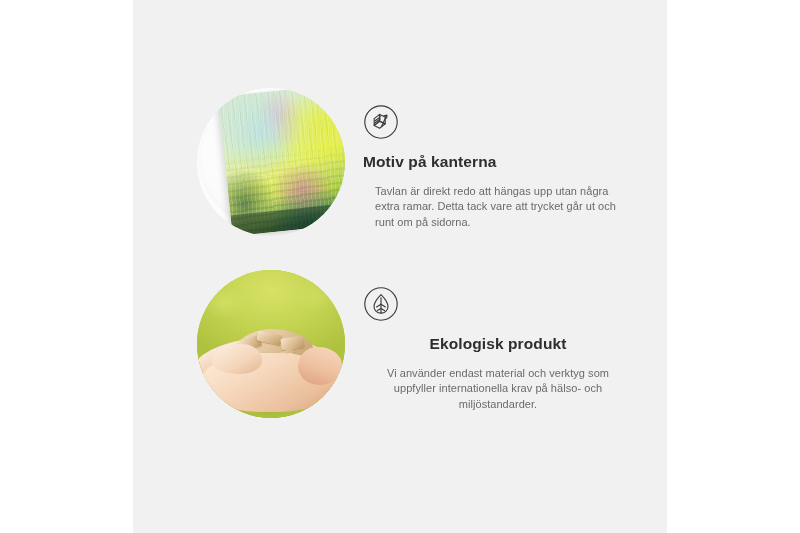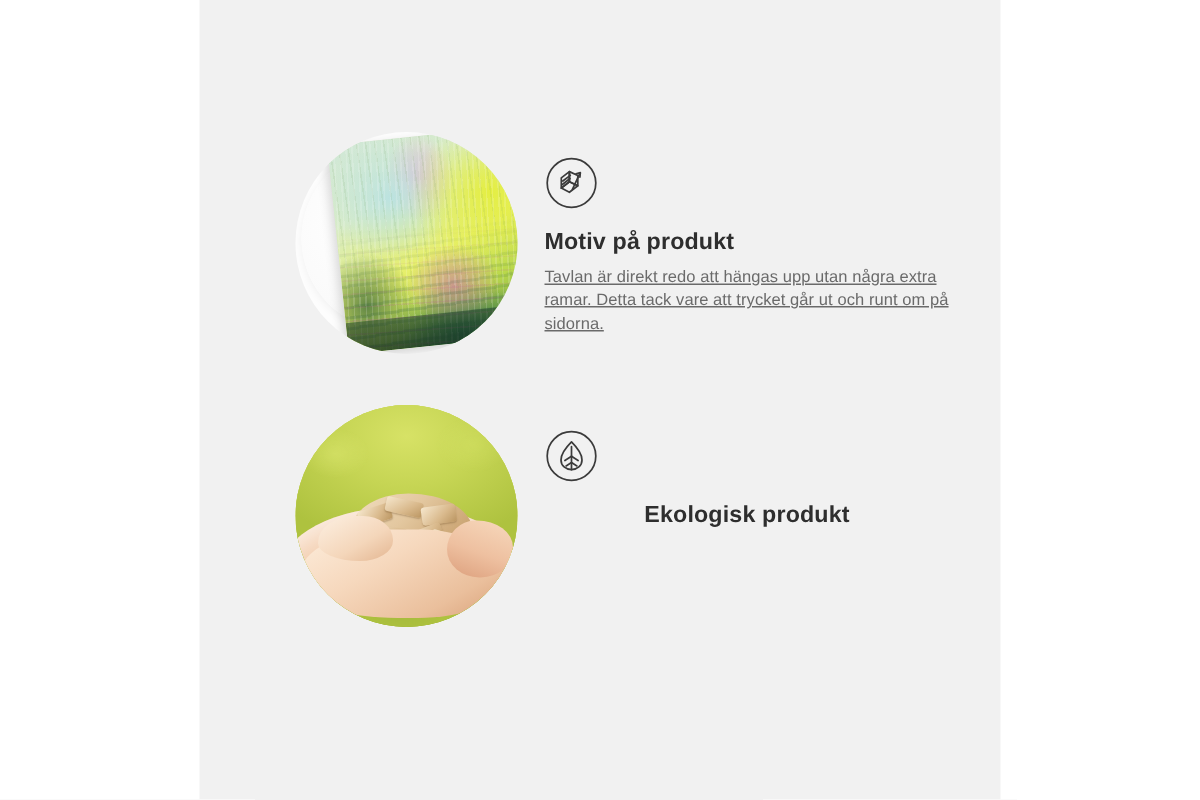--- a/index.html
+++ b/index.html
@@ -214,26 +214,25 @@
 
   .feature-title {
     margin: 0 0 6px 0;
     font-size: 15.5px;
     font-weight: 600;
     color: #2e2e2e;
     letter-spacing: .1px;
     line-height: 1.2;
   }
   .feature-body {
-    margin: 0;
+    margin: 12px;
     font-size: 11px;
     line-height: 15.5px;
     color: #6a6a6a;
     letter-spacing: .05px;
-    text-decoration: underline;
   }
 </style>
 </head>
 <body>
 
 <div class="page">
 
   <div class="panel"></div>
 
   <div class="feature feature-top">
@@ -254,21 +253,21 @@
           <circle cx="18" cy="18" r="16.2"></circle>
           <path d="M11.2 21.4 L11.2 14.6 L16.6 10.4 L16.6 17.2 Z"></path>
           <path d="M16.6 17.2 L16.6 10.4 L22.2 13.0 L22.2 19.8 Z"></path>
           <path d="M11.2 21.4 L16.6 17.2 L22.2 19.8 L16.6 24.2 Z"></path>
           <path d="M11.9 19.0 L17.0 15.0"></path>
           <path d="M12.2 16.7 L17.2 12.9"></path>
           <path d="M18.6 22.2 L23.6 11.6"></path>
           <path d="M21.0 11.9 L23.9 11.1 L23.6 14.1"></path>
         </svg>
       </div>
-      <h3 class="feature-title">Motiv på produkt</h3>
+      <h3 class="feature-title">Motiv på kanterna</h3>
       <p class="feature-body">Tavlan är direkt redo att hängas upp utan några extra ramar. Detta tack vare att trycket går ut och runt om på sidorna.</p>
     </div>
   </div>
 
   <div class="feature feature-bottom">
 
     <div class="media media-hands">
       <div class="grass"></div>
       <div class="grass-blur"></div>
       <div class="hand-back"></div>
@@ -293,16 +292,17 @@
           <path d="M18 8.6 C13.2 13.4 11.0 17.4 11.0 20.6 C11.0 24.5 14.2 27.1 18 27.1
                    C21.8 27.1 25.0 24.5 25.0 20.6 C25.0 17.4 22.8 13.4 18 8.6 Z"></path>
           <path d="M18 11.8 L18 27.1"></path>
           <path d="M18 18.2 L13.6 21.0"></path>
           <path d="M18 18.2 L22.4 21.0"></path>
           <path d="M18 22.4 L14.4 24.6"></path>
           <path d="M18 22.4 L21.6 24.6"></path>
         </svg>
       </div>
       <h3 class="feature-title">Ekologisk produkt</h3>
+      <p class="feature-body">Vi använder endast material och verktyg som uppfyller internationella krav på hälso- och miljöstandarder.</p>
     </div>
   </div>
 
 </div>
 
 </body></html>

